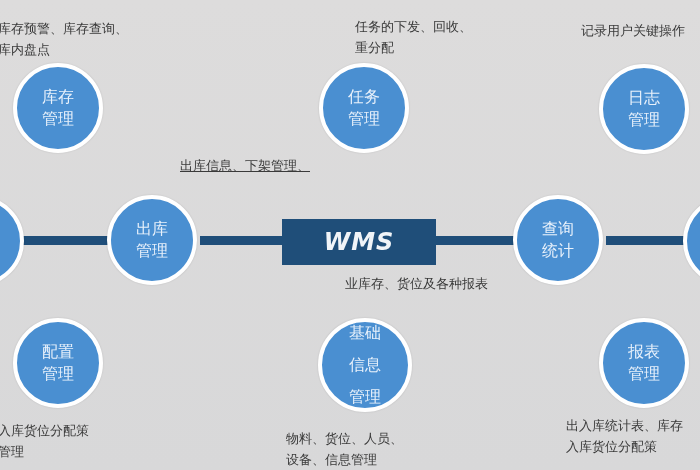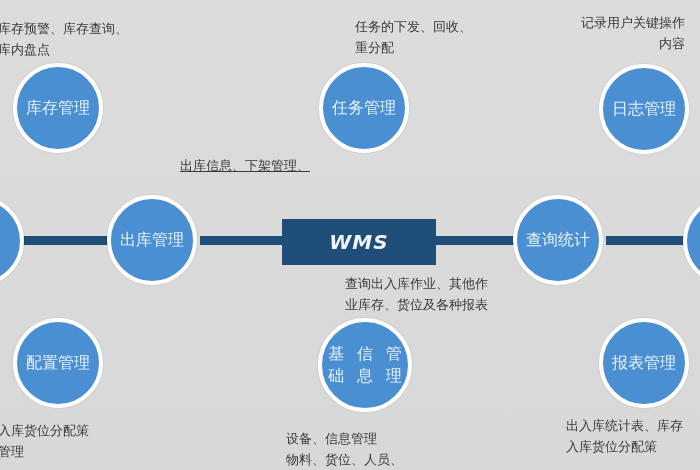--- a/index.html
+++ b/index.html
@@ -8,31 +8,31 @@
     background: #dcdcdc;
     font-family: "DejaVu Sans", "Liberation Sans", sans-serif;
   }
   .stage { position: absolute; left: 0; top: 0; width: 700px; height: 470px;
     background: linear-gradient(180deg, #dddcdc 0%, #d8d8d9 100%); }
   .line { position: absolute; background: #1f4e79; height: 9px; top: 236px; }
   .node {
     position: absolute; width: 90px; height: 90px; border-radius: 50%;
     background: #4a8fd1; border: 4px solid #ffffff; box-sizing: border-box;
     box-shadow: 0 0 2px rgba(0,0,0,0.15);
-    display: flex; flex-direction: row; align-items: center; justify-content: center;
+    display: flex; flex-direction: column; align-items: center; justify-content: center;
     color: #e8f1fb; font-size: 16px; line-height: 22px; text-align: center;
   }
   .node span { display: block; }
   .desc { position: absolute; color: #3a3a3a; font-size: 13px; line-height: 21px; white-space: nowrap; }
   .wms {
     position: absolute; left: 282px; top: 219px; width: 154px; height: 46px;
     background: #1f4e79; display: flex; align-items: center; justify-content: center;
   }
   .wms-text {
-    color: #f0f4f8; font-size: 20px; font-weight: bold; font-style: italic;
+    color: #f0f4f8; font-size: 24px; font-weight: bold; font-style: italic;
     letter-spacing: 1px; font-family: "DejaVu Sans", sans-serif;
   }
 </style>
 </head>
 <body>
 
 <div class="stage">
 
   <div class="line" style="left:10px; width:100px;"></div>
   <div class="line" style="left:200px; width:84px;"></div>
@@ -57,63 +57,61 @@
 
   <div class="desc" style="left:311px; top:16px;margin-left:44px;">
     <div>任务的下发、回收、</div>
     <div>重分配</div>
   </div>
   <div class="node" style="left:319px; top:63px;">
     <span>任务</span>
     <span>管理</span>
   </div>
 
-  <div class="desc" style="left:581px; top:12px;text-align:right;">
+  <div class="desc" style="left:581px; top:20px;">
     <div>记录用户关键操作</div>
-    <div>内容</div>
   </div>
   <div class="node" style="left:599px; top:64px;">
     <span>日志</span>
     <span>管理</span>
   </div>
 
   <div class="desc" style="left:180px; top:155px;text-decoration:underline;">
     <div>出库信息、下架管理、</div>
   </div>
   <div class="node" style="left:107px; top:195px;text-align:center;">
     <span>出库</span>
     <span>管理</span>
   </div>
 
   <div class="node" style="left:513px; top:195px;">
     <span>查询</span>
     <span>统计</span>
   </div>
   <div class="desc" style="left:345px; top:273px;">
-    <div>查询出入库作业、其他作</div>
     <div>业库存、货位及各种报表</div>
   </div>
 
   <div class="node" style="left:13px; top:318px;">
     <span>配置</span>
     <span>管理</span>
   </div>
   <div class="desc" style="left:-2px; top:420px;">
     <div>入库货位分配策</div>
     <div>管理</div>
   </div>
 
   <div class="node" style="left:318px; top:318px; width:94px; height:94px;justify-content:space-between;">
     <span>基础</span>
     <span>信息</span>
     <span>管理</span>
   </div>
   <div class="desc" style="left:286px; top:428px;">
+    <div>物料、货位、人员、</div>
     <div>设备、信息管理</div>
-    <div>物料、货位、人员、</div>
   </div>
 
   <div class="node" style="left:599px; top:318px;">
     <span>报表</span>
     <span>管理</span>
   </div>
   <div class="desc" style="left:566px; top:415px;">
     <div>出入库统计表、库存</div>
     <div>入库货位分配策</div>
   </div>

